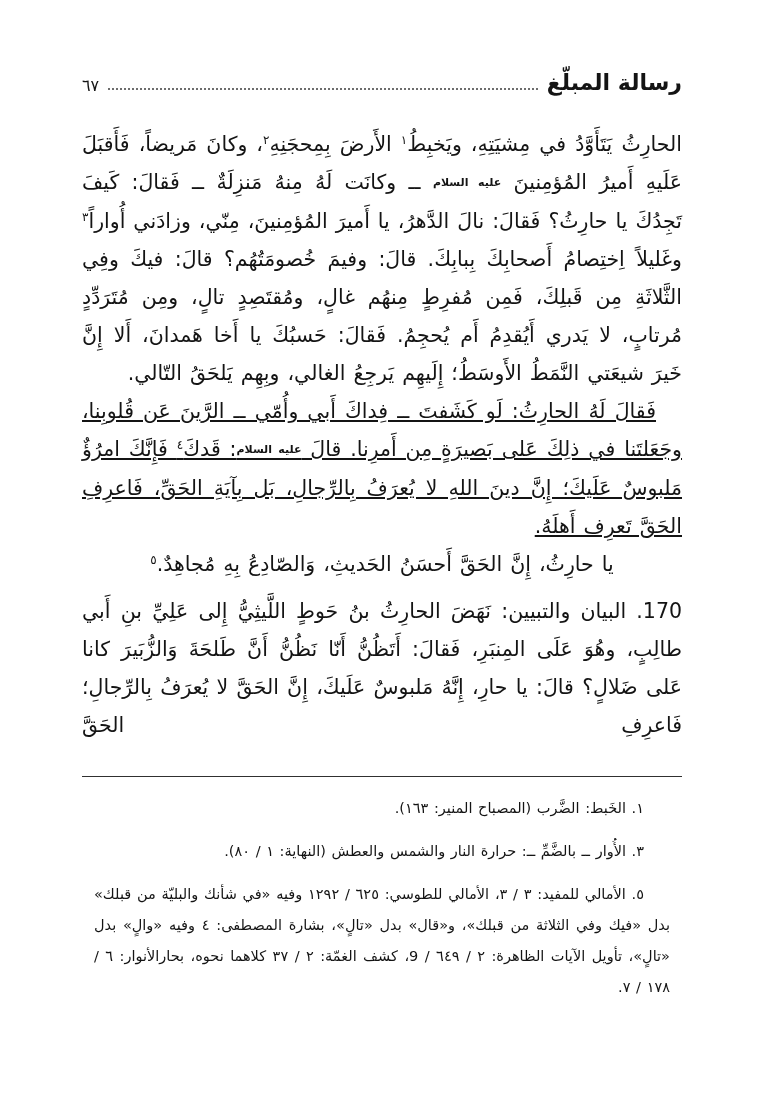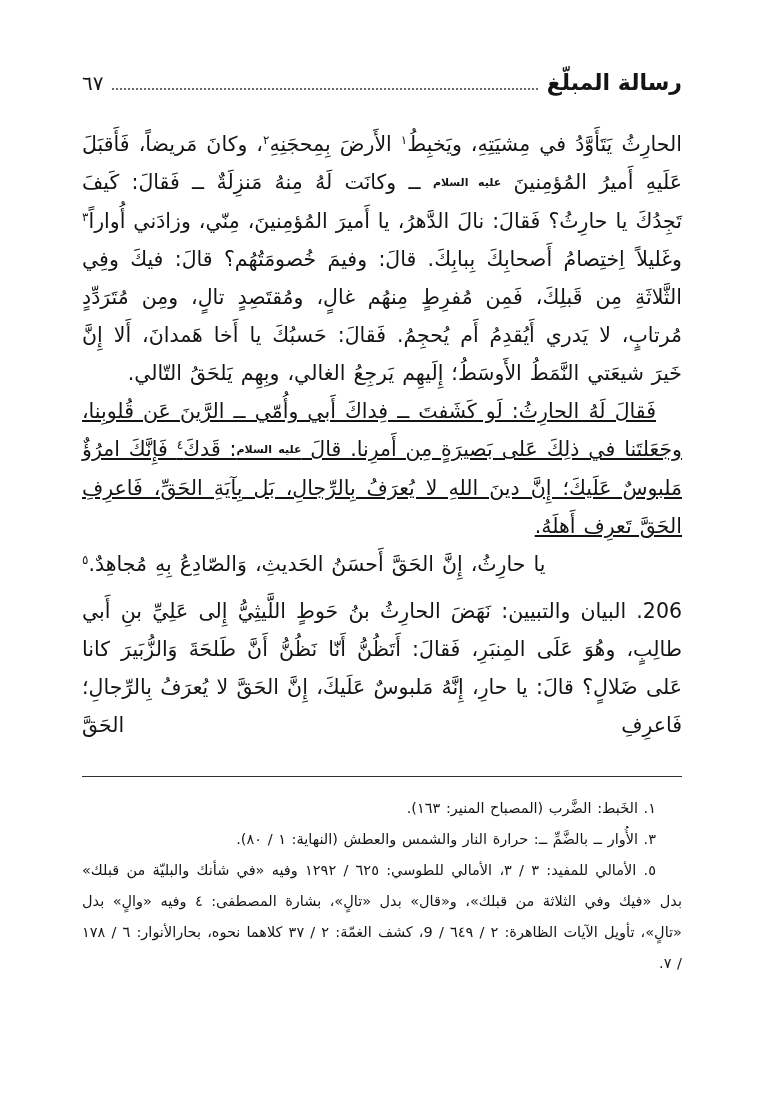--- a/index.html
+++ b/index.html
@@ -13,56 +13,56 @@
     direction: rtl;
     font-family: "DejaVu Sans", sans-serif;
     color: #141414;
   }
   .content { position: absolute; top: 70px; right: 82px; width: 600px; }
 
   
   .running-header { display: flex; align-items: flex-end; margin-bottom: 30px; }
   .book-title { font-size: 22px; font-weight: bold; white-space: nowrap; }
   .leader { flex: 1; border-bottom: 2px dotted #6d6d6d; margin: 0 9px 5px 9px; }
-  .page-num { font-size: 20px; white-space: nowrap; text-align: right; }
+  .page-num { font-size: 16px; white-space: nowrap; text-align: right; }
 
   
   .body-text { font-size: 20.5px; line-height: 38px; text-align: justify; word-spacing: 1.5px; }
   .para { margin: 0; }
   .para.indent { text-indent: 26px; text-decoration: underline; }
-  .para.center { text-align: left; text-indent: 0; }
+  .para.center { text-align: center; text-indent: 0; }
   .para.entry { margin-top: 9px; text-indent: 0; }
   .para.justify-last { text-align-last: justify; }
   .bold { font-weight: normal; }
   sup.fn-ref { font-size: 12px; line-height: 0; vertical-align: 7px; }
   .honorific { font-size: 11px; font-weight: bold; vertical-align: 3px; }
 
   
   .footnote-rule { border: none; border-top: 1.5px solid #303030; margin: 32px 0 16px 0; }
   .footnotes { font-size: 14.5px; line-height: 31px; }
-  .footnote { margin: 0; text-align: justify; text-indent: 26px; word-spacing: 1px; }
+  .footnote { margin: 12px; text-align: justify; text-indent: 26px; word-spacing: 1px; }
   .fn-num { font-weight: normal; }
 </style>
 </head>
 <body>
 
 <div class="page">
   <div class="content">
 
     <header class="running-header">
       <span class="book-title">رسالة المبلّغ</span>
       <span class="leader"></span>
       <span class="page-num">٦٧</span>
     </header>
 
     <main class="body-text" id="body-container">
         <p class="para"><span>الحارِثُ يَتَأَوَّدُ في مِشيَتِهِ، ويَخبِطُ</span><sup class="fn-ref">١</sup><span> الأَرضَ بِمِحجَنِهِ</span><sup class="fn-ref">٢</sup><span>، وكانَ مَريضاً، فَأَقبَلَ عَلَيهِ أَميرُ المُؤمِنينَ </span><span class="honorific">عليه السلام</span><span> ــ وكانَت لَهُ مِنهُ مَنزِلَةٌ ــ فَقالَ: كَيفَ تَجِدُكَ يا حارِثُ؟ فَقالَ: نالَ الدَّهرُ، يا أَميرَ المُؤمِنينَ، مِنّي، وزادَني أُواراً</span><sup class="fn-ref">٣</sup><span> وغَليلاً اِختِصامُ أَصحابِكَ بِبابِكَ. قالَ: وفيمَ خُصومَتُهُم؟ قالَ: فيكَ وفِي الثَّلاثَةِ مِن قَبلِكَ، فَمِن مُفرِطٍ مِنهُم غالٍ، ومُقتَصِدٍ تالٍ، ومِن مُتَرَدِّدٍ مُرتابٍ، لا يَدري أَيُقدِمُ أَم يُحجِمُ. فَقالَ: حَسبُكَ يا أَخا هَمدانَ، أَلا إِنَّ خَيرَ شيعَتي النَّمَطُ الأَوسَطُ؛ إِلَيهِم يَرجِعُ الغالي، وبِهِم يَلحَقُ التّالي.</span></p>
         <p class="para indent"><span>فَقالَ لَهُ الحارِثُ: لَو كَشَفتَ ــ فِداكَ أَبي وأُمّي ــ الرَّينَ عَن قُلوبِنا، وجَعَلتَنا في ذلِكَ عَلى بَصيرَةٍ مِن أَمرِنا. قالَ </span><span class="honorific">عليه السلام</span><span>: قَدكَ</span><sup class="fn-ref">٤</sup><span> فَإِنَّكَ امرُؤٌ مَلبوسٌ عَلَيكَ؛ إِنَّ دينَ اللهِ لا يُعرَفُ بِالرِّجالِ، بَل بِآيَةِ الحَقِّ، فَاعرِفِ الحَقَّ تَعرِف أَهلَهُ.</span></p>
         <p class="para center"><span>يا حارِثُ، إِنَّ الحَقَّ أَحسَنُ الحَديثِ، وَالصّادِعُ بِهِ مُجاهِدٌ.</span><sup class="fn-ref">٥</sup></p>
-        <p class="para entry justify-last"><span class="bold">206. </span><span class="bold">البيان والتبيين: </span><span>نَهَضَ الحارِثُ بنُ حَوطٍ اللَّيثِيُّ إِلى عَلِيِّ بنِ أَبي طالِبٍ، وهُوَ عَلَى المِنبَرِ، فَقالَ: أَتَظُنُّ أَنّا نَظُنُّ أَنَّ طَلحَةَ وَالزُّبَيرَ كانا عَلى ضَلالٍ؟ قالَ: يا حارِ، إِنَّهُ مَلبوسٌ عَلَيكَ، إِنَّ الحَقَّ لا يُعرَفُ بِالرِّجالِ؛ فَاعرِفِ الحَقَّ</span></p>
+        <p class="para entry justify-last"><span class="bold">170. </span><span class="bold">البيان والتبيين: </span><span>نَهَضَ الحارِثُ بنُ حَوطٍ اللَّيثِيُّ إِلى عَلِيِّ بنِ أَبي طالِبٍ، وهُوَ عَلَى المِنبَرِ، فَقالَ: أَتَظُنُّ أَنّا نَظُنُّ أَنَّ طَلحَةَ وَالزُّبَيرَ كانا عَلى ضَلالٍ؟ قالَ: يا حارِ، إِنَّهُ مَلبوسٌ عَلَيكَ، إِنَّ الحَقَّ لا يُعرَفُ بِالرِّجالِ؛ فَاعرِفِ الحَقَّ</span></p>
       </main>
 
     <hr class="footnote-rule">
 
     <section class="footnotes" id="footnotes-container">
         <p class="footnote"><span class="fn-num">١.</span><span class="fn-text"> الخَبط: الضَّرب (المصباح المنير: ١٦٣).</span></p>
         <p class="footnote"><span class="fn-num">٣.</span><span class="fn-text"> الأُوار ــ بالضَّمِّ ــ: حرارة النار والشمس والعطش (النهاية: ١ / ٨٠).</span></p>
         <p class="footnote"><span class="fn-num">٥.</span><span class="fn-text"> الأمالي للمفيد: ٣ / ٣، الأمالي للطوسي: ٦٢٥ / ١٢٩٢ وفيه «في شأنك والبليّة من قبلك» بدل «فيك وفي الثلاثة من قبلك»، و«قال» بدل «تالٍ»، بشارة المصطفى: ٤ وفيه «والٍ» بدل «تالٍ»، تأويل الآيات الظاهرة: ٢ / ٦٤٩ / 9، كشف الغمّة: ٢ / ٣٧ كلاهما نحوه، بحارالأنوار: ٦ / ١٧٨ / ٧.</span></p>
       </section>
 

